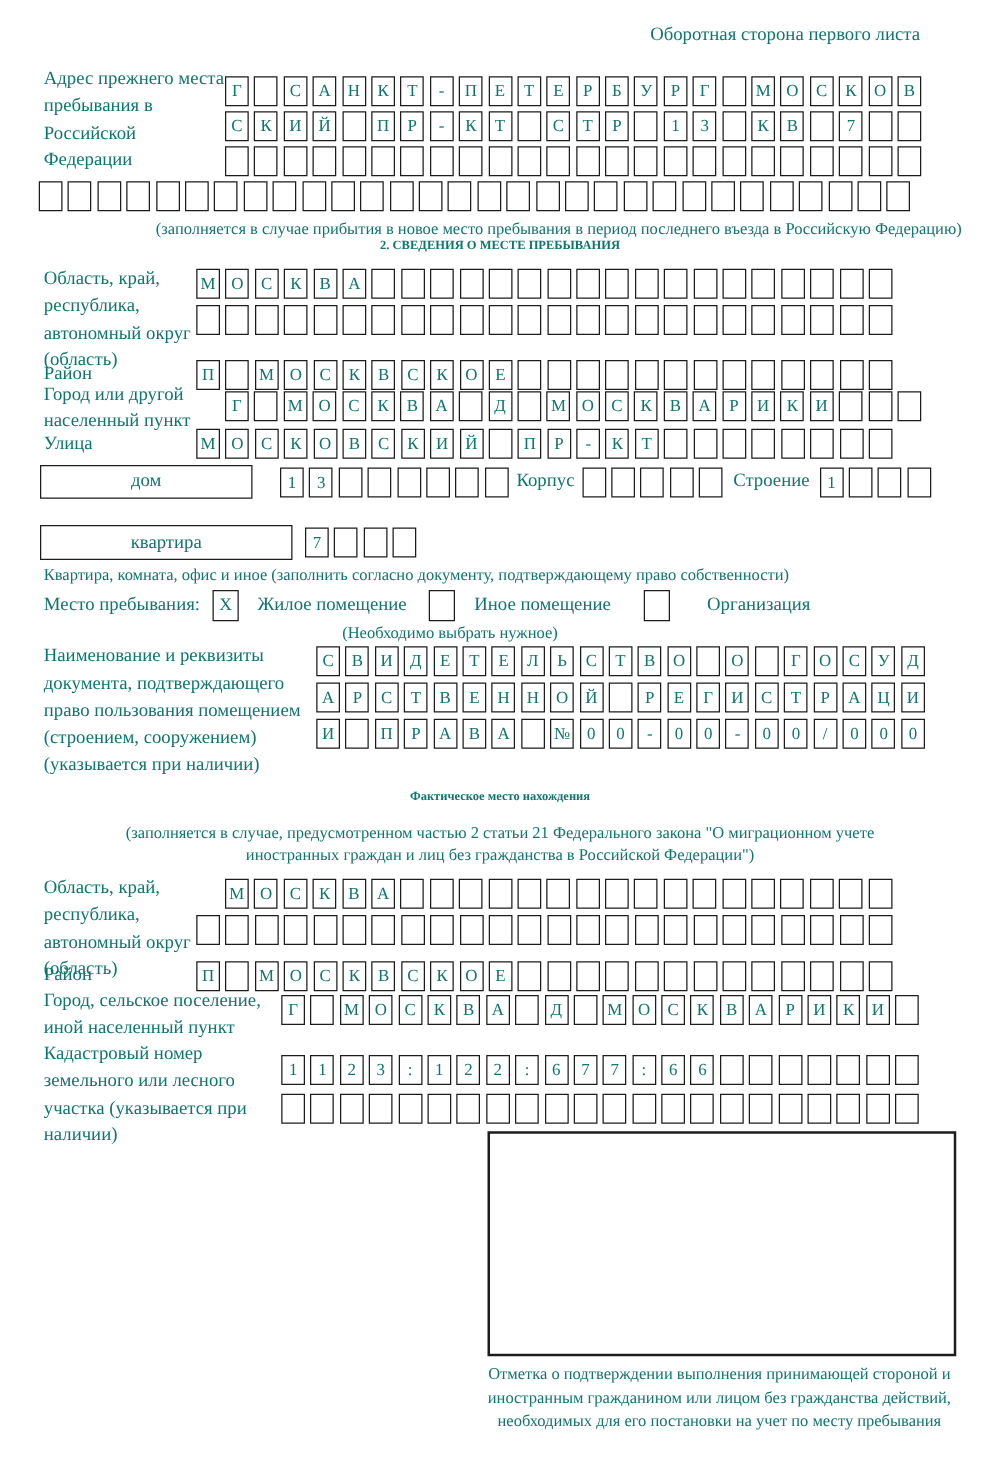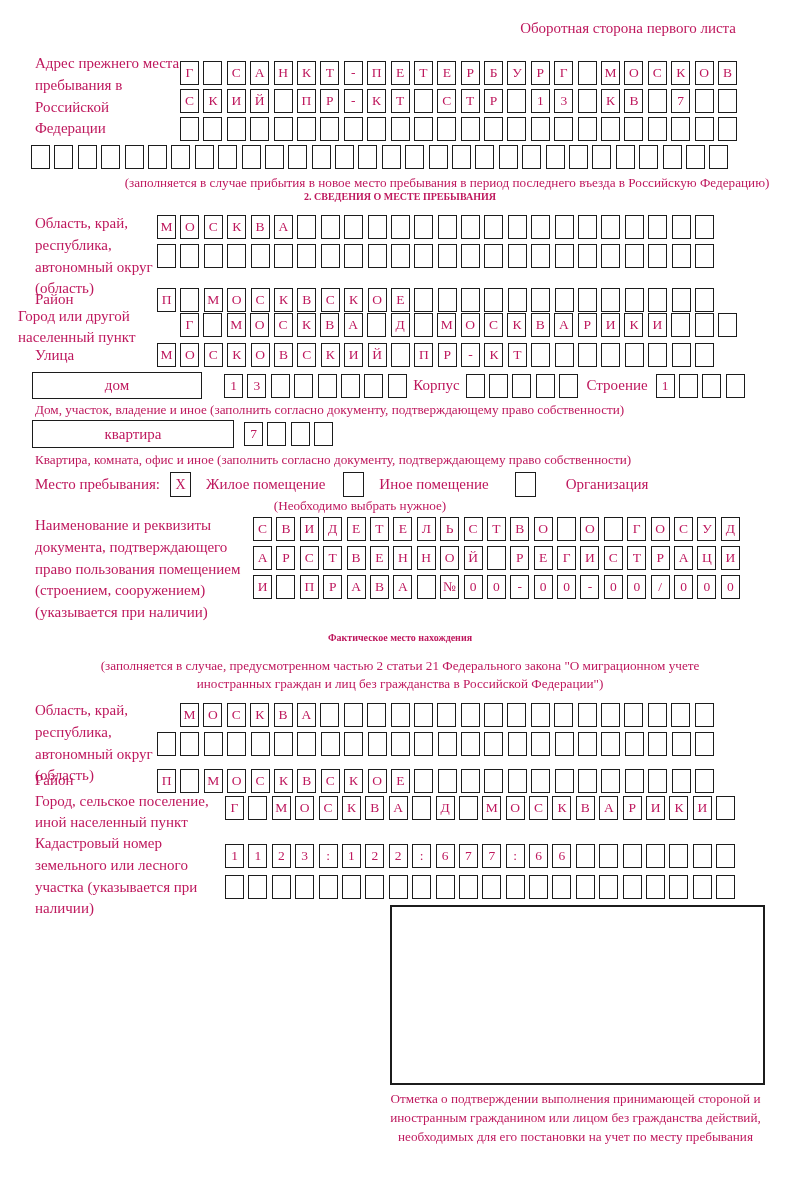--- a/index.html
+++ b/index.html
@@ -1,17 +1,17 @@
 <!DOCTYPE html>
 <html><head>
 <meta charset="utf-8">
 <style>
   html,body{margin:0;padding:0;background:#fff;}
   .page{position:relative;width:800px;height:1180px;background:#fff;overflow:hidden;
-        font-family:"Liberation Serif","DejaVu Serif",serif;color:#be185d;}
+        font-family:"Liberation Serif","DejaVu Serif",serif;color:#0f766e;}
   .abs{position:absolute;}
   .hdr{font-size:15px;}
   .lbl{font-size:15px;line-height:1.45;}
   .note{font-size:13.2px;line-height:1.35;}
   .title{font-weight:bold;font-size:10px;text-align:center;width:100%;}
   .cellrow{display:flex;}
   .cell{width:17px;height:22px;border:1.6px solid #1c1c1c;margin-right:4.4px;
         display:flex;align-items:center;justify-content:center;
         font-size:13.5px;line-height:1;flex:0 0 auto;background:#fff;}
   .ckbox{width:19px;height:23px;border:1.6px solid #1c1c1c;display:flex;align-items:center;
@@ -219,21 +219,21 @@
       <span class="cell"></span>
       <span class="cell"></span>
       <span class="cell"></span>
       <span class="cell"></span>
       <span class="cell"></span>
       <span class="cell"></span>
       <span class="cell"></span>
       <span class="cell"></span>
     </div>
 
-  <div class="abs lbl" style="left:18px;top:306px;width:145px;line-height:1.4;">Город или другой населенный пункт</div>
+  <div class="abs lbl" style="left:35px;top:306px;width:145px;line-height:1.4;">Город или другой населенный пункт</div>
   <div class="abs cellrow" style="left:180px;top:313px;">
       <span class="cell">Г</span>
       <span class="cell"></span>
       <span class="cell">М</span>
       <span class="cell">О</span>
       <span class="cell">С</span>
       <span class="cell">К</span>
       <span class="cell">В</span>
       <span class="cell">А</span>
       <span class="cell"></span>
@@ -303,21 +303,20 @@
         <span class="cell"></span>
       </div>
     <span style="margin:0 8px 0 4px;">Строение</span>
     <div class="cellrow">
         <span class="cell">1</span>
         <span class="cell"></span>
         <span class="cell"></span>
         <span class="cell"></span>
       </div>
   </div>
-  <div class="abs note" style="left:35px;top:401px;">Дом, участок, владение и иное (заполнить согласно документу, подтверждающему право собственности)</div>
 
   <div class="abs inline-row" style="left:32px;top:420px;">
     <div class="rect" style="width:200px;height:26px;margin-right:10px;">квартира</div>
     <div class="cellrow">
         <span class="cell">7</span>
         <span class="cell"></span>
         <span class="cell"></span>
         <span class="cell"></span>
       </div>
   </div>

